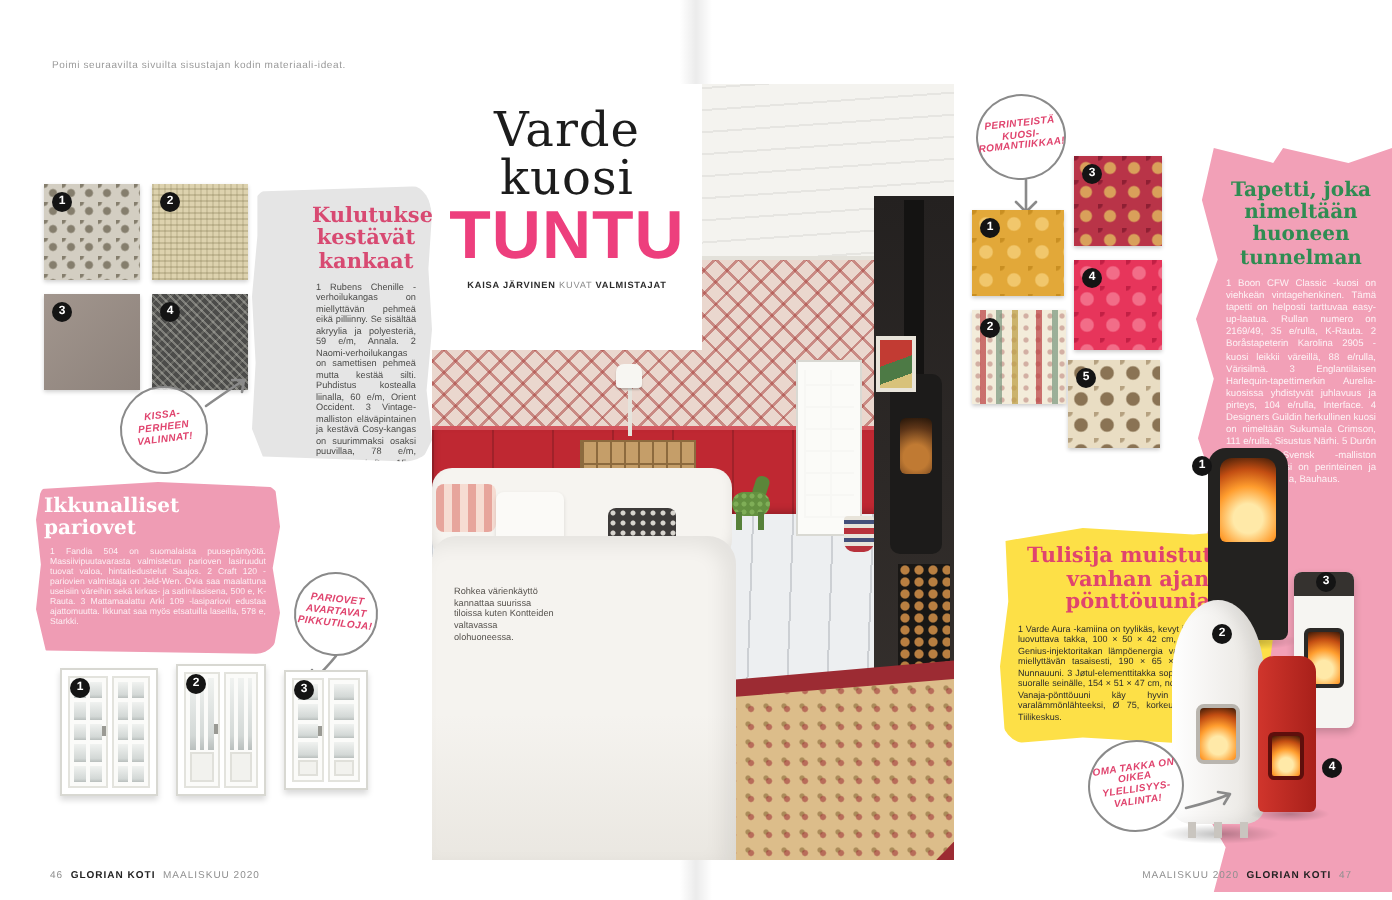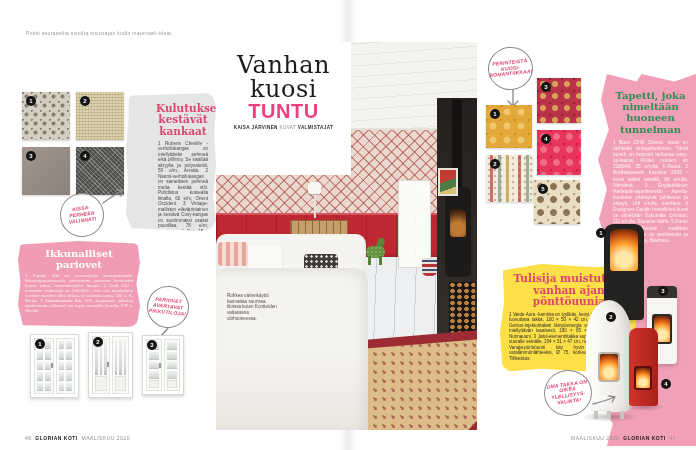--- a/index.html
+++ b/index.html
@@ -35,21 +35,21 @@
   
   .fabric-blob{left:126px;top:93px;width:90px;height:138px;background:#e5e5e5;
      border-radius:14px 10px 16px 12px / 12px 16px 10px 14px;
      clip-path:polygon(3% 2%,97% 0,100% 10%,98% 30%,100% 52%,97% 74%,100% 92%,94% 100%,6% 98%,0 88%,2% 64%,0 40%,3% 18%);padding-left:24px;}
   .fabric-blob h3{margin:10px 6px 4px;text-align:center;font-family:"DejaVu Serif",serif;font-weight:bold;
      font-size:10.5px;line-height:1.08;color:#d84a72;}
   .fabric-blob p{margin:2px 8px;font-size:4.6px;line-height:1.2;color:#4a4a48;text-align:justify;}
   .doors-box{left:18px;top:241px;width:122px;height:86px;background:#ef9cb4;
      border-radius:10px 14px 12px 10px / 14px 10px 14px 12px;
      clip-path:polygon(2% 4%,50% 0,98% 3%,100% 26%,97% 50%,100% 76%,97% 100%,4% 98%,0 74%,2% 48%,0 22%);}
-  .doors-box h3{margin:8px 4px 3px;text-align:center;font-family:"DejaVu Serif",serif;font-weight:bold;
+  .doors-box h3{margin:8px 4px 3px;text-align:left;font-family:"DejaVu Serif",serif;font-weight:bold;
      font-size:10px;line-height:1.05;color:#ffffff;}
   .doors-box p{margin:0 7px;font-size:4.3px;line-height:1.18;color:#fdeef3;text-align:justify;}
 
   
   .door{background:#fff;border:1px solid #d8d8d2;box-shadow:0 2px 3px rgba(0,0,0,.15);display:flex;gap:2px;padding:3px;}
   .leaf{flex:1;border:1px solid #e3e3dd;position:relative;background:#fbfbf9;}
   .panes{position:absolute;left:2px;right:2px;top:2px;display:grid;gap:2px;}
   .pane{background:linear-gradient(180deg,#f0f2f0 0%,#d3d8d6 80%,#b9bfbd 100%);}
   .panel{position:absolute;left:2px;right:2px;bottom:2px;background:#f2f2ee;border:1px solid #e0e0da;}
   .handle{position:absolute;width:2px;height:5px;background:#9a9a94;top:45%;}
@@ -107,21 +107,21 @@
   .ph-pillow-white{left:32px;top:204px;width:34px;height:26px;border-radius:4px;background:#fbfaf7;box-shadow:0 1px 2px rgba(0,0,0,.12);}
   .ph-pillow-print{left:88px;top:212px;width:34px;height:26px;border-radius:4px;background-color:#3e3b3a;
      background-image:radial-gradient(circle,#d8d5cf 1px,transparent 1.5px);background-size:5px 5px;}
   .ph-sofa-seat{left:0;top:226px;width:152px;height:162px;background:linear-gradient(180deg,#f5f3ef 0 55%,#eae7e1);
      border-radius:12px 14px 0 0;box-shadow:inset -6px 4px 10px rgba(0,0,0,.07);}
   .ph-caption{left:11px;top:251px;width:50px;font-size:4.6px;line-height:1.25;color:#56524d;}
 
   
   .titlebox{left:0;top:0;width:135px;height:133px;background:#ffffff;text-align:center;}
   .t-line{font-family:"DejaVu Serif",serif;font-size:24px;line-height:.98;color:#1c1c1c;letter-spacing:.5px;}
-  .t-accent{font-family:"Liberation Sans",sans-serif;font-weight:800;font-size:20px;line-height:1.02;color:#ed3f7d;letter-spacing:.5px;}
+  .t-accent{font-family:"Liberation Sans",sans-serif;font-weight:800;font-size:34px;line-height:1.02;color:#ed3f7d;letter-spacing:.5px;}
   .standfirst{margin:5px auto 0;width:118px;font-size:7.2px;line-height:1.25;color:#454545;}
   .byline{margin-top:4px;font-size:4.6px;letter-spacing:.4px;color:#8c8c8c;}
   .byline b{color:#2b2b2b;}
 
   
   .wp{box-shadow:0 1px 2px rgba(0,0,0,.2);}
   .wp-yellow{background-color:#e2a839;background-image:
      radial-gradient(circle,#f1c76c 3px,transparent 3.8px),radial-gradient(circle at 0 0,#c98f22 2px,transparent 2.8px);
      background-size:14px 14px,14px 14px;}
   .wp-stripes{background-color:#f3ecda;background-image:
@@ -327,21 +327,21 @@
     <div class="abs ph-rug"></div>
     <div class="abs ph-rug-field"></div>
     <div class="abs ph-sofa-back"></div>
     <div class="abs ph-pillow-stripe"></div>
     <div class="abs ph-pillow-white"></div>
     <div class="abs ph-pillow-print"></div>
     <div class="abs ph-sofa-seat"></div>
     <div class="abs ph-caption">Rohkea värienkäyttö kannattaa suurissa tiloissa kuten Kontteiden valtavassa olohuoneessa.</div>
 
     <div class="abs titlebox">
-      <div style="margin-top:12px;" class="t-line">Vanhan</div>
+      <div style="margin-top:12px;" class="t-line">Varde</div>
       <div class="t-line">kuosi</div>
       <div class="t-accent">TUNTU</div>
       <div class="byline">
         <b>KAISA JÄRVINEN</b>
         <span>KUVAT</span>
         <b>VALMISTAJAT</b>
       </div>
     </div>
   </div>
 

